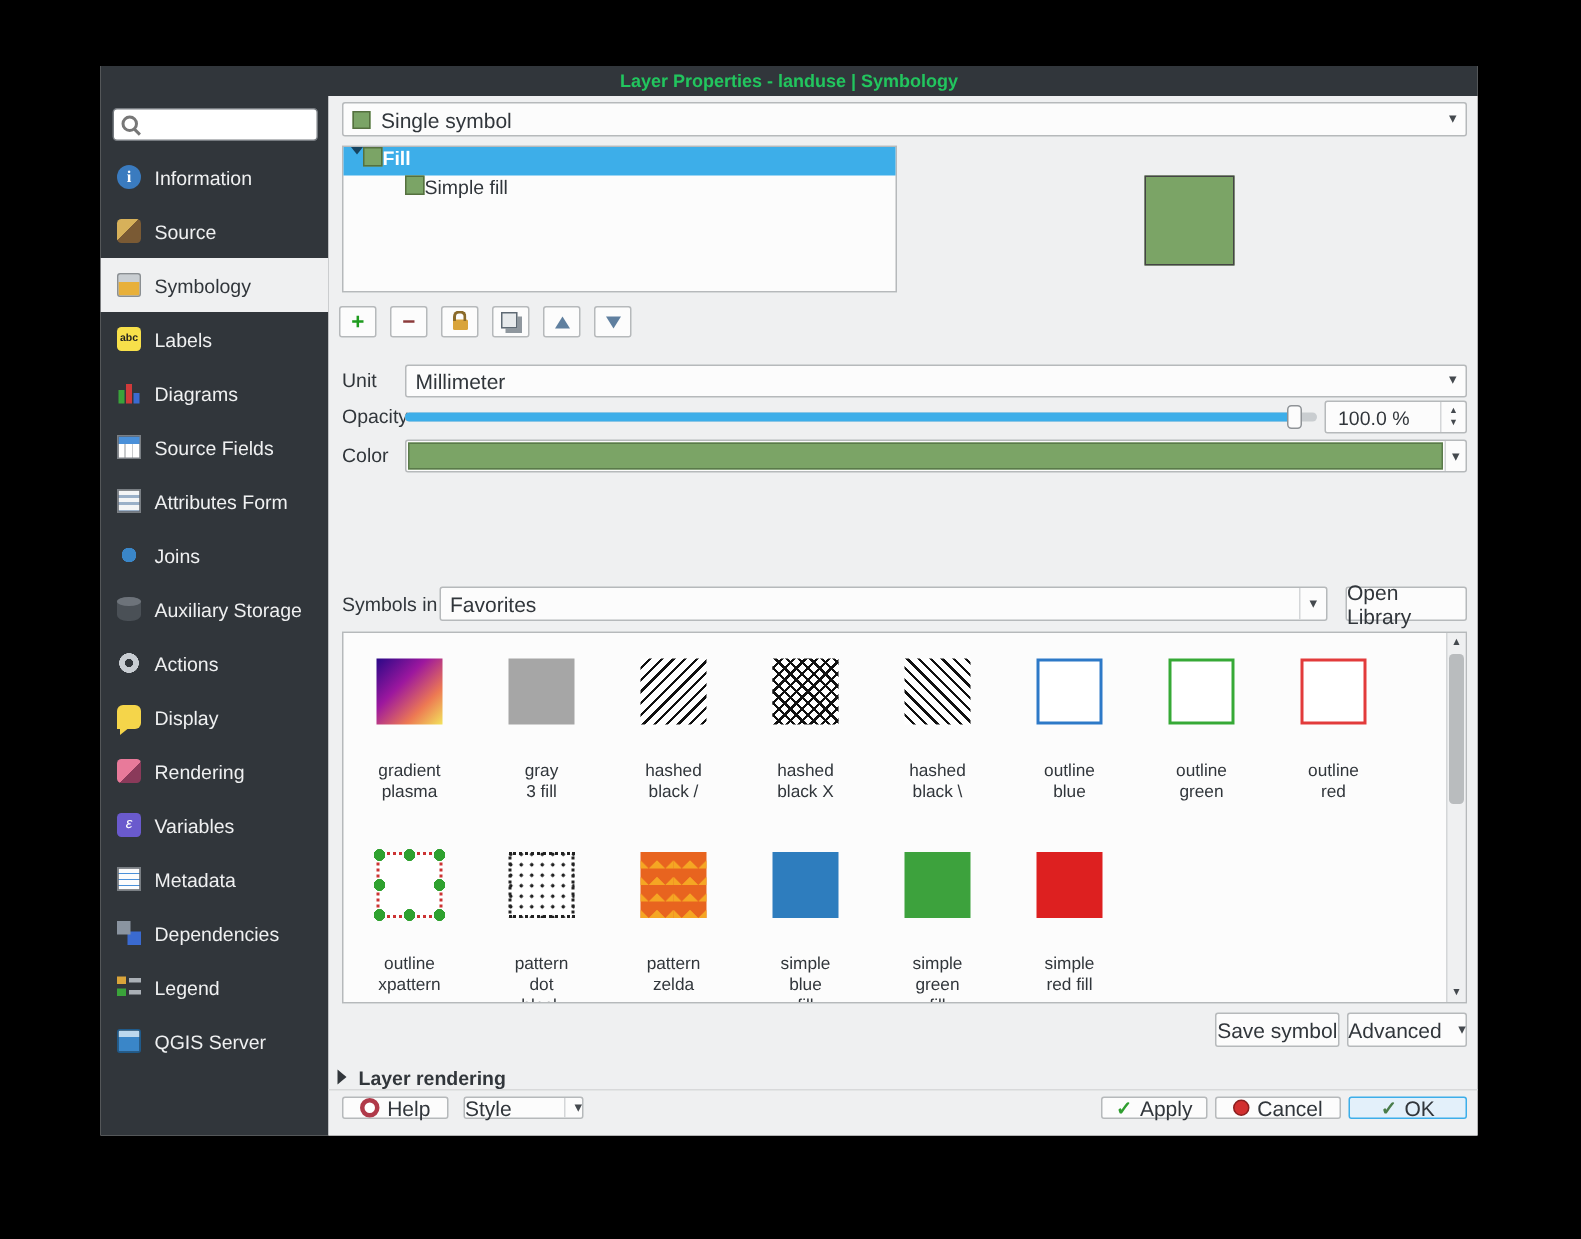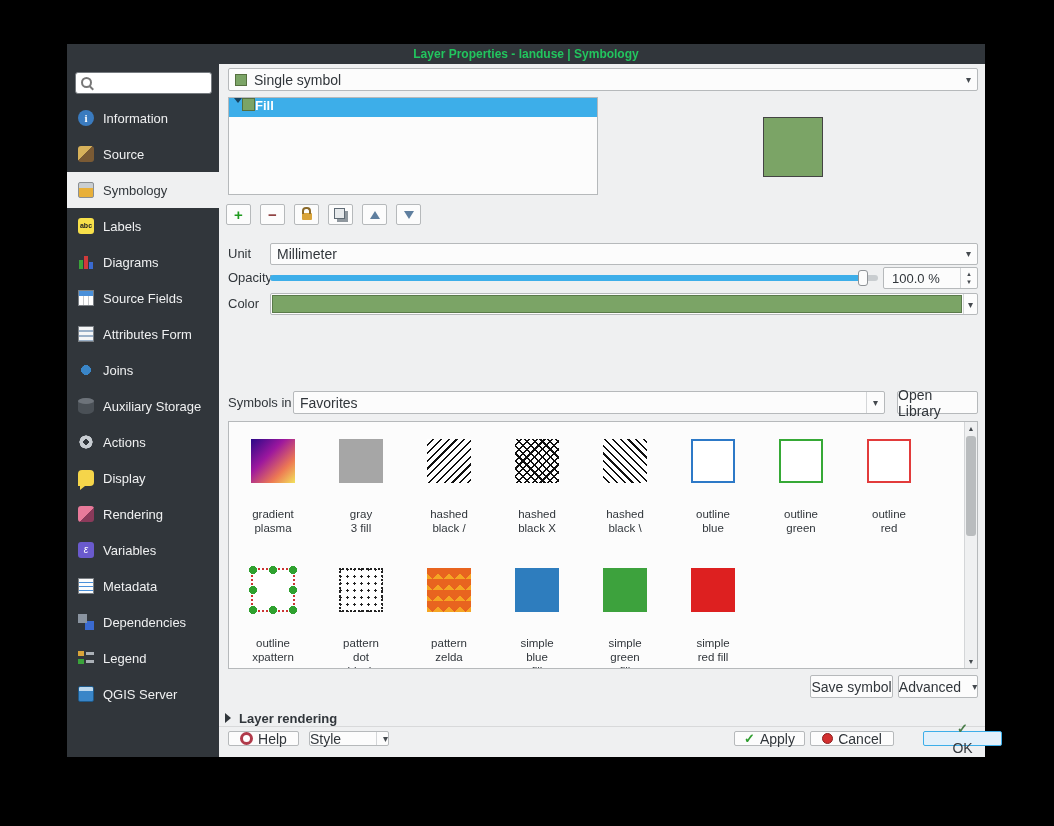--- a/index.html
+++ b/index.html
@@ -134,21 +134,21 @@
 
   .layer-rendering{position:absolute;left:0;right:0;top:641px;height:26px;display:flex;align-items:center;padding-left:6px;gap:8px;font-weight:bold;box-sizing:border-box;}
   .tri-right{width:0;height:0;border-top:5px solid transparent;border-bottom:5px solid transparent;border-left:6px solid #31363b;}
 
   .sep{position:absolute;left:0;right:0;top:662px;border-top:1px solid #d8d9da;}
   .fbtn{top:667px;height:15px;}
   .help-btn{left:9px;width:71px;}
   .style-btn{left:90px;width:80px;gap:4px;}
   .apply-btn{left:515px;width:71px;}
   .cancel-btn{left:591px;width:84px;}
-  .ok-btn{left:704px;width:79px;background:#e3f0fa;border:1.5px solid #3daee9;flex-direction:column;}
+  .ok-btn{left:680px;width:79px;background:#e3f0fa;border:1.5px solid #3daee9;}
   .ic-help{width:7px;height:7px;border:3px solid #b03a4a;border-radius:50%;background:#fff;box-sizing:content-box;}
   .ic-check{color:#2f9e2f;font-weight:bold;font-size:13px;line-height:1;}
   .ic-check::after{content:"✓";}
   .ic-cancel{width:11px;height:11px;background:#d22f2f;border:1px solid #8a1f1f;border-radius:50%;box-sizing:border-box;}
   .ic-ok{color:#4a7d4a;font-weight:bold;font-size:13px;line-height:1;}
   .ic-ok::after{content:"✓";}
 </style>
 </head>
 <body>
 
@@ -240,20 +240,24 @@
         <span>Single symbol</span>
         <span class="arrow"></span>
       </div>
 
       <div class="tree">
         <div class="tree-row selected">
           <span class="expander"></span>
           <span class="tree-icon" style="background: rgb(123, 164, 102);"></span>
           <span>Fill</span>
         </div>
+        <div class="tree-row child">
+          <span class="tree-icon" style="background: rgb(123, 164, 102);"></span>
+          <span>Simple fill</span>
+        </div>
       </div>
 
       <div class="preview" style="background: rgb(123, 164, 102);"></div>
 
       <div class="tools">
         <div class="tool">
             <span class="ic-plus"></span>
           </div>
         <div class="tool">
             <span class="ic-minus"></span>

